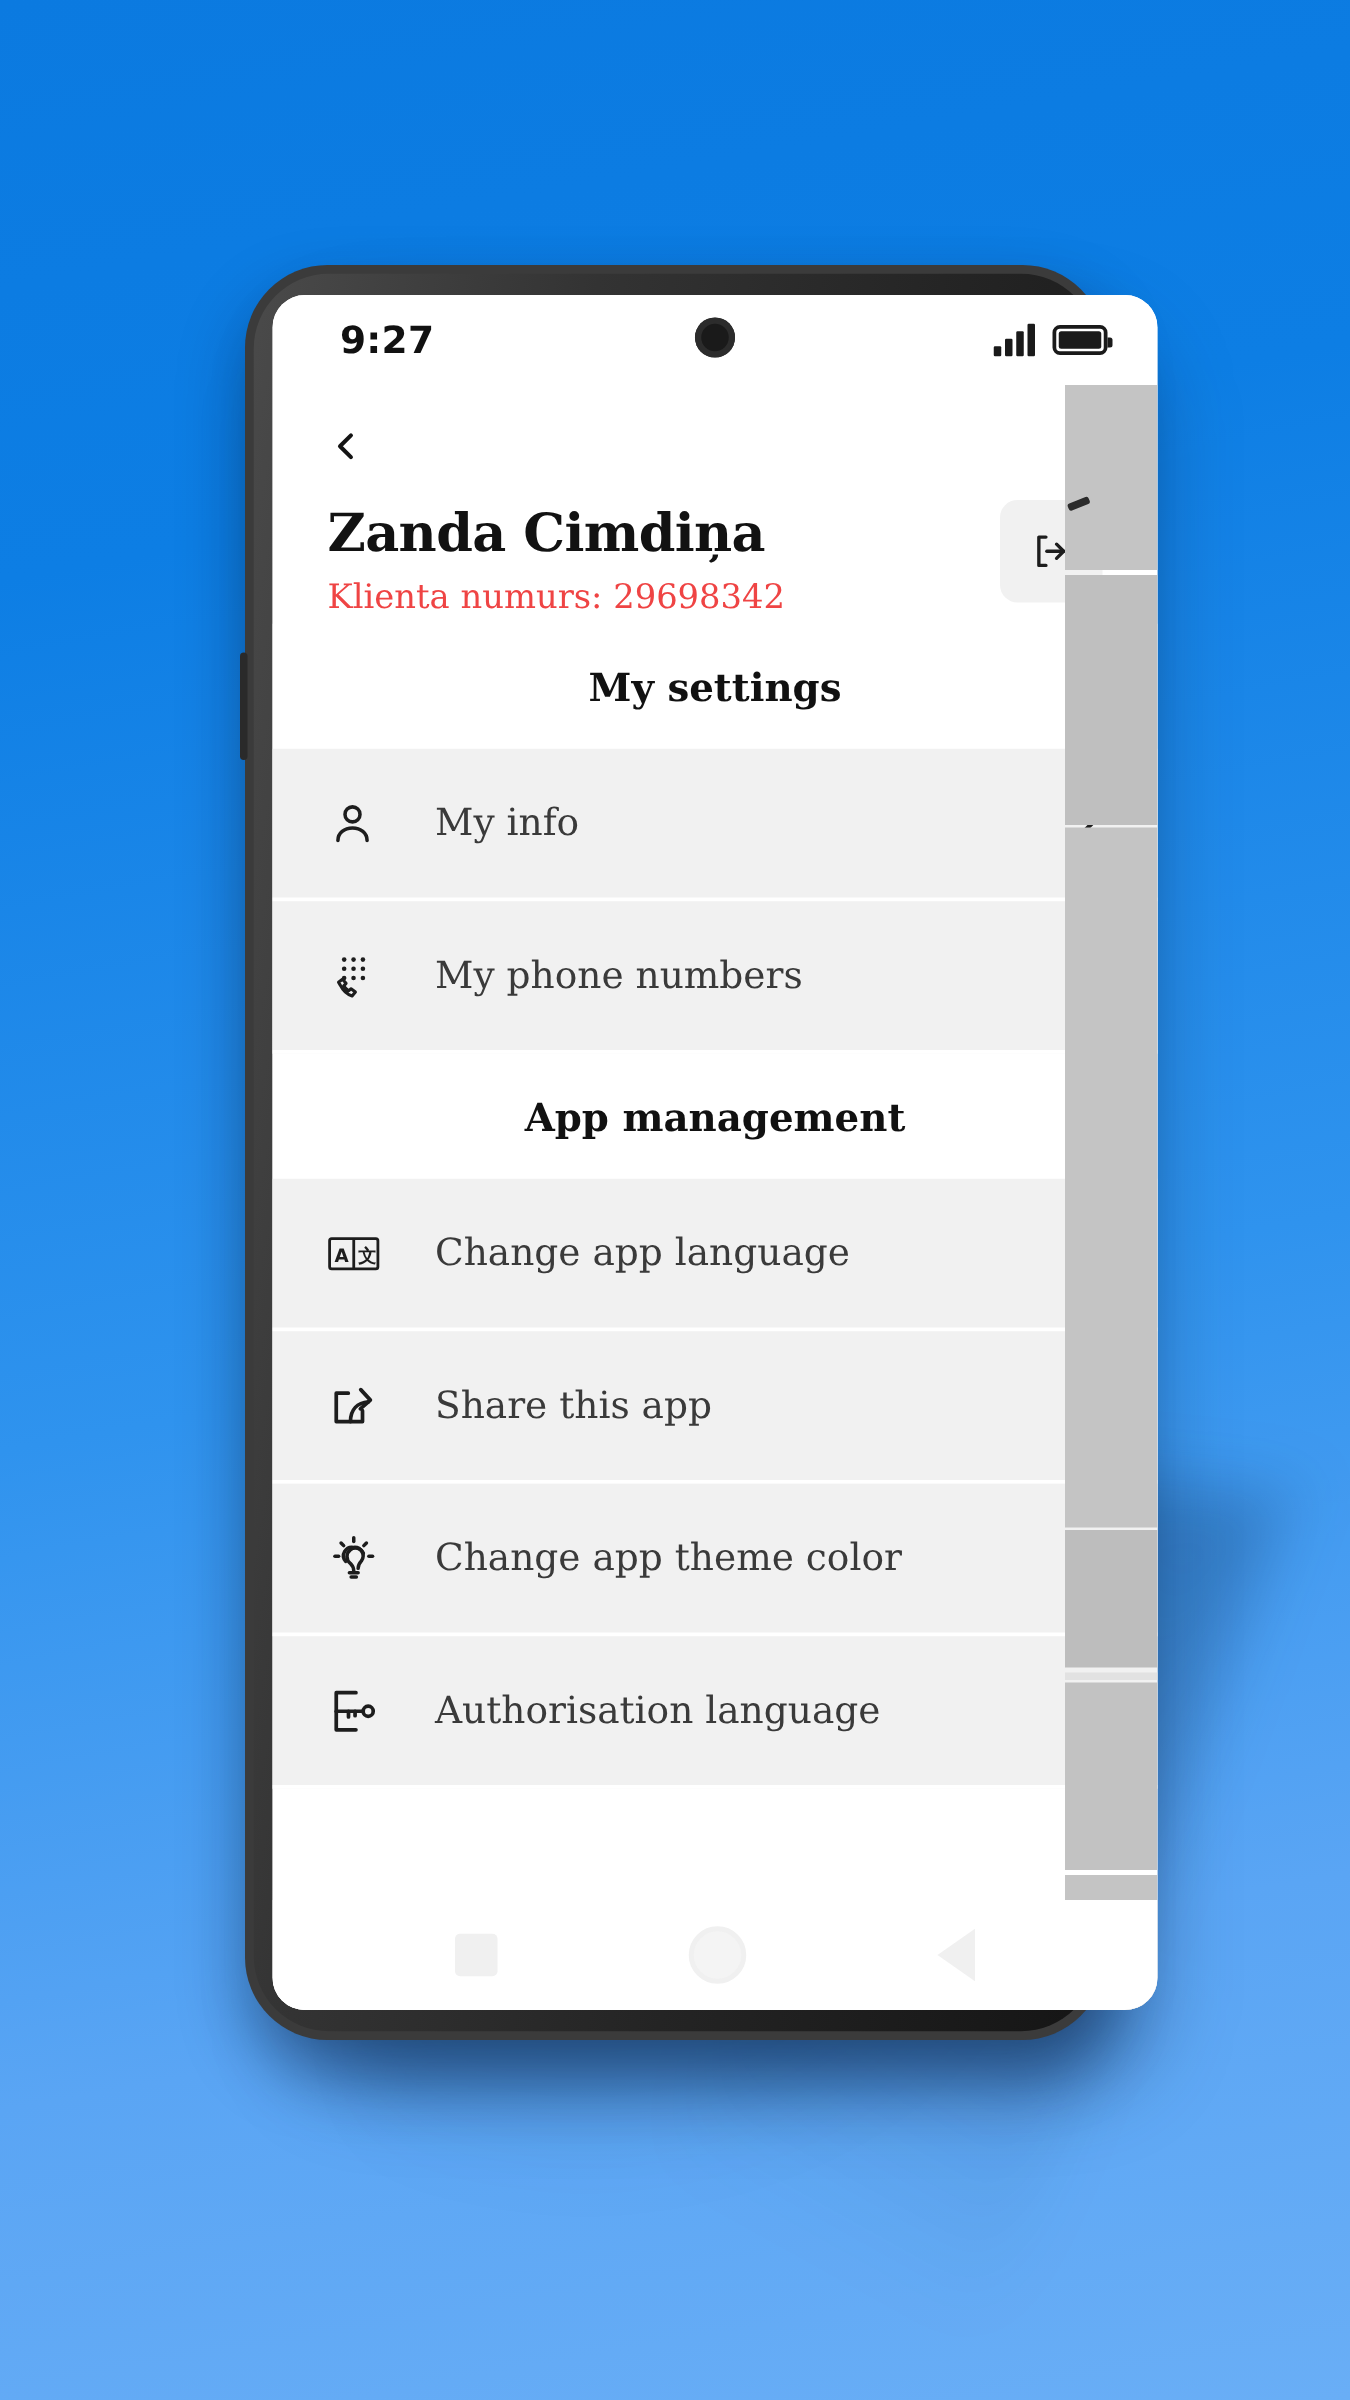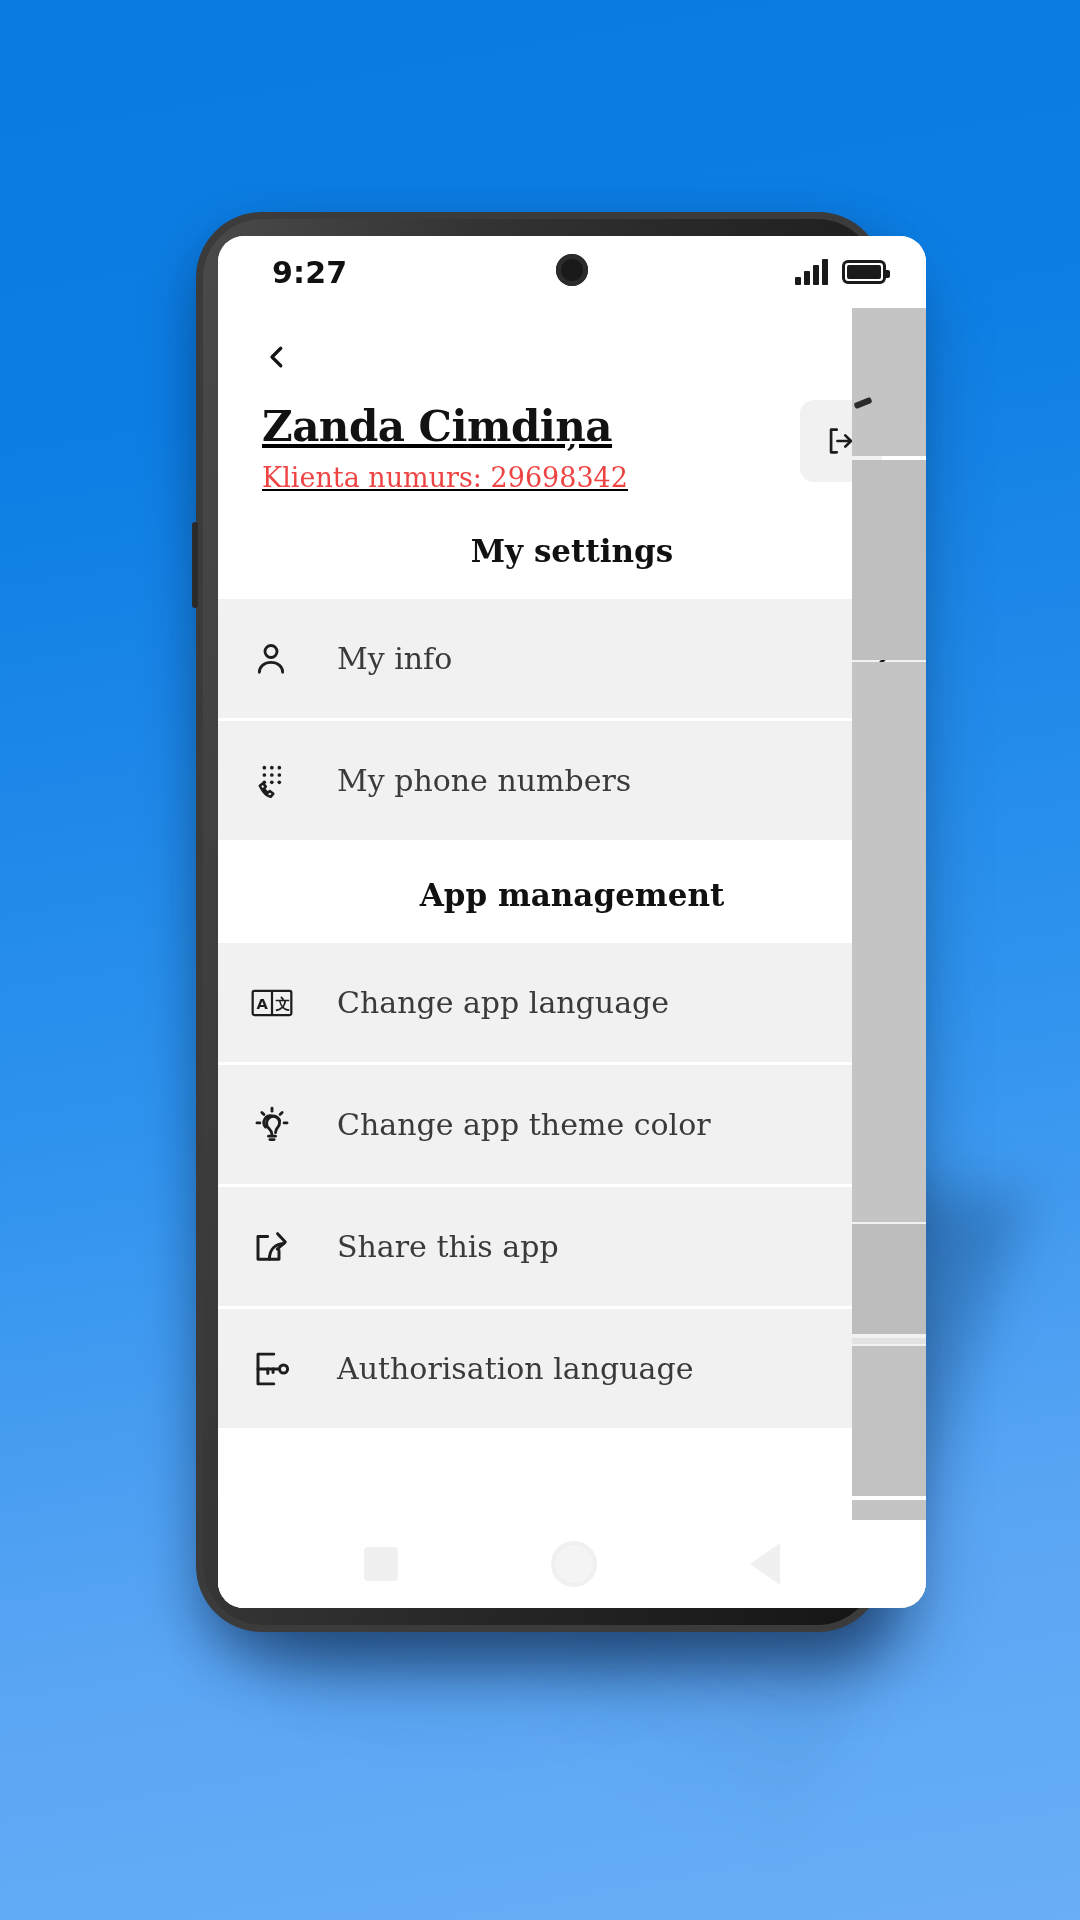--- a/index.html
+++ b/index.html
@@ -151,21 +151,20 @@
   .back-chevron {
     width: 30px; height: 30px;
     display: block;
   }
 
   .profile {
     padding: 18px 44px 6px 44px;
     display: flex;
     align-items: flex-start;
     justify-content: space-between;
-    text-decoration: underline;
   }
   .profile-text { padding-top: 4px; }
   .profile-name {
     font-family: "DejaVu Serif", serif;
     font-size: 42px;
     font-weight: 700;
     color: #121212;
     letter-spacing: -0.5px;
     line-height: 1.1;
   }
@@ -195,21 +194,21 @@
     background: #fff;
     text-align: center;
   }
 
   .rows { background: #ffffff; }
   .row {
     display: flex;
     align-items: center;
     background: #f1f1f1;
     height: 122px;
-    padding: 0 33px;
+    padding: 0 44px;
     border-bottom: 3px solid #ffffff;
   }
   .row-icon {
     width: 54px;
     flex: none;
     display: flex;
     align-items: center;
     justify-content: flex-start;
     color: #1d1d1d;
   }
@@ -388,52 +387,52 @@
               </svg>
             </div>
             <div class="row-label">Change app language</div>
             <svg class="row-arrow" viewBox="0 0 24 24" fill="none" stroke="#1d1d1d" stroke-width="3" stroke-linecap="round" stroke-linejoin="round">
               <polyline points="9 5 16 12 9 19"></polyline>
             </svg>
           </div>
 
           <div class="row">
             <div class="row-icon">
+              <svg width="42" height="42" viewBox="0 0 24 24" fill="none" stroke="#1d1d1d" stroke-width="1.7" stroke-linecap="round" stroke-linejoin="round">
+                <polyline points="9.5 6 4 6 4 19 16 19 16 14"></polyline>
+                <path d="M10.5 19c0-5.5 3.2-8.6 8.2-9"></path>
+                <polyline points="15.2 4.4 19.6 9.2 15.0 13.2"></polyline>
+              </svg>
+            </div>
+            <div class="row-label">Share this app</div>
+            <svg class="row-arrow" viewBox="0 0 24 24" fill="none" stroke="#1d1d1d" stroke-width="3" stroke-linecap="round" stroke-linejoin="round">
+              <polyline points="9 5 16 12 9 19"></polyline>
+            </svg>
+          </div>
+
+          <div class="row">
+            <div class="row-icon">
               <svg width="42" height="42" viewBox="0 0 24 24" fill="none" stroke="#1d1d1d" stroke-width="1.6" stroke-linecap="round" stroke-linejoin="round">
                 <path d="M12 17.5c0-1.8-.7-2.5-1.6-3.4a3.9 3.9 0 1 1 6.0-4.6"></path>
                 <path d="M8.3 13.2a3.9 3.9 0 0 1 3.7-6.4 3.9 3.9 0 0 1 3.5 6.2c-.9 1-1.5 1.7-1.5 3.4"></path>
                 <line x1="10" y1="18.4" x2="14" y2="18.4"></line>
                 <line x1="10.8" y1="20.3" x2="13.2" y2="20.3"></line>
                 <line x1="12" y1="2.4" x2="12" y2="4.1"></line>
                 <line x1="6.2" y1="4.8" x2="7.4" y2="6.0"></line>
                 <line x1="17.8" y1="4.8" x2="16.6" y2="6.0"></line>
                 <line x1="3.4" y1="10.8" x2="5.1" y2="10.8"></line>
                 <line x1="20.6" y1="10.8" x2="18.9" y2="10.8"></line>
               </svg>
             </div>
             <div class="row-label">Change app theme color</div>
             <svg class="row-arrow" viewBox="0 0 24 24" fill="none" stroke="#1d1d1d" stroke-width="3" stroke-linecap="round" stroke-linejoin="round">
               <polyline points="9 5 16 12 9 19"></polyline>
             </svg>
           </div>
 
-          <div class="row">
-            <div class="row-icon">
-              <svg width="42" height="42" viewBox="0 0 24 24" fill="none" stroke="#1d1d1d" stroke-width="1.7" stroke-linecap="round" stroke-linejoin="round">
-                <polyline points="9.5 6 4 6 4 19 16 19 16 14"></polyline>
-                <path d="M10.5 19c0-5.5 3.2-8.6 8.2-9"></path>
-                <polyline points="15.2 4.4 19.6 9.2 15.0 13.2"></polyline>
-              </svg>
-            </div>
-            <div class="row-label">Share this app</div>
-            <svg class="row-arrow" viewBox="0 0 24 24" fill="none" stroke="#1d1d1d" stroke-width="3" stroke-linecap="round" stroke-linejoin="round">
-              <polyline points="9 5 16 12 9 19"></polyline>
-            </svg>
-          </div>
-
         </div>
 
         <div class="rows">
 
           <div class="row">
             <div class="row-icon">
               <svg width="42" height="42" viewBox="0 0 24 24" fill="none" stroke="#1d1d1d" stroke-width="1.7" stroke-linecap="round" stroke-linejoin="round">
                 <polyline points="13 3.5 4 3.5 4 20.5 13 20.5"></polyline>
                 <line x1="4" y1="12" x2="16.2" y2="12"></line>
                 <line x1="9.6" y1="12" x2="9.6" y2="14.6"></line>

